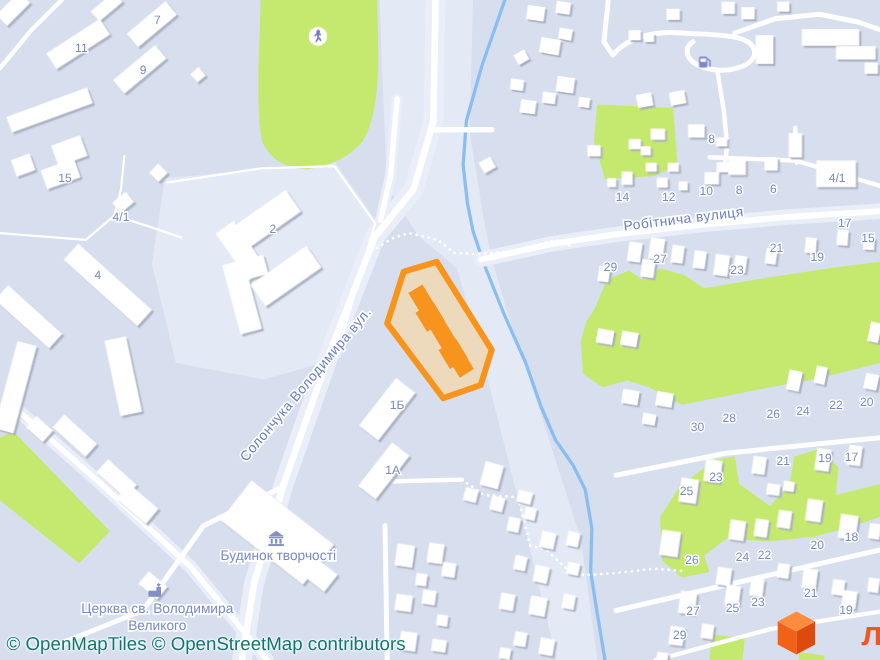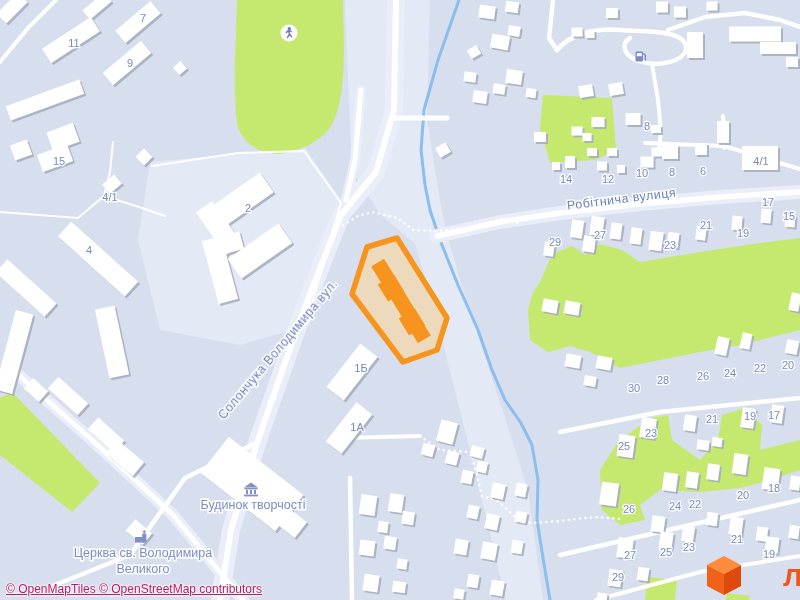--- a/index.html
+++ b/index.html
@@ -1,21 +1,21 @@
 <!DOCTYPE html>
 <html><head>
 <meta charset="utf-8">
 <style>
   html,body{margin:0;padding:0;}
   body{width:800px;height:600px;overflow:hidden;position:relative;background:#D7DEEE;
        font-family:"Liberation Sans",sans-serif;}
   #map{position:absolute;inset:0;}
   #map svg{display:block;font-family:"Liberation Sans",sans-serif;}
-  .attribution{position:absolute;left:6px;bottom:4px;font-size:12px;color:#be185d;
-       text-shadow:0 0 2px #fff,0 0 2px #fff,0 0 3px #fff;z-index:5;cursor:pointer;text-decoration:underline;}
+  .attribution{position:absolute;left:6px;bottom:4px;font-size:17px;color:#0f766e;
+       text-shadow:0 0 2px #fff,0 0 2px #fff,0 0 3px #fff;z-index:5;cursor:pointer;}
   .logo{position:absolute;left:704px;bottom:2px;display:flex;align-items:center;z-index:5;cursor:pointer;}
   .logo-text{font-size:31px;font-weight:bold;color:#F0571F;letter-spacing:-1px;line-height:44px;margin-left:39px;}
 </style>
 </head>
 <body>
 
 <div id="map">
     <svg width="800" height="600" viewBox="0 0 800 600">
       <defs>
         <filter id="bsh" x="-30%" y="-30%" width="180%" height="180%">

